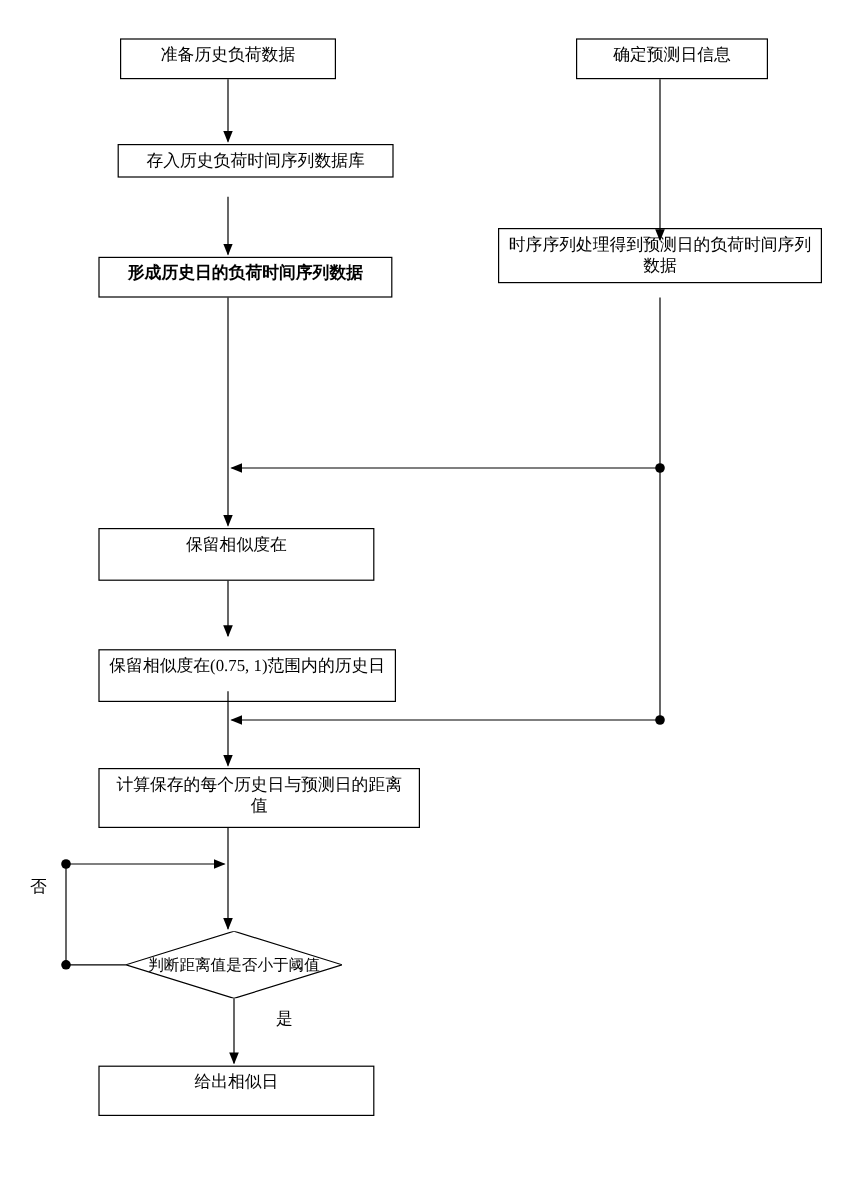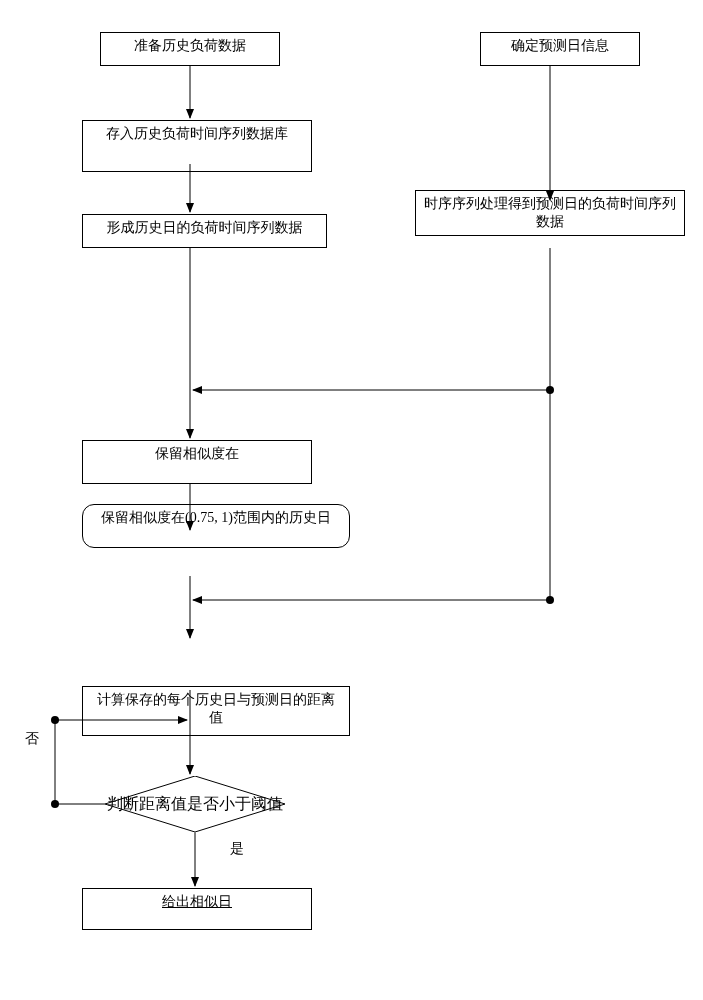--- a/index.html
+++ b/index.html
@@ -34,21 +34,21 @@
       justify-content: center;
     }
     .diamond-shape {
       position: absolute;
       width: 100%;
       height: 100%;
     }
     .diamond-text {
       position: relative;
       z-index: 1;
-      font-size: 16px;
+      font-size: 13px;
     }
     svg.arrows {
       position: absolute;
       top: 0;
       left: 0;
       width: 703px;
       height: 1000px;
       pointer-events: none;
     }
     .label {
@@ -56,48 +56,48 @@
       font-size: 14px;
     }
   </style>
 </head>
 <body>
 
 <div class="box" style="left:100px; top:32px; width:180px; height:34px;">
   <span>准备历史负荷数据</span>
 </div>
 
-<div class="box" style="left:82px; top:120px; width:230px; height:52px;">
+<div class="box" style="left:98px; top:120px; width:230px; height:28px;">
   <span>存入历史负荷时间序列数据库</span>
 </div>
 
-<div class="box" style="left:82px; top:214px; width:245px; height:34px;">
+<div class="box" style="left:82px; top:214px; width:245px; height:34px;font-weight:bold;">
   <span>形成历史日的负荷时间序列数据</span>
 </div>
 
 <div class="box" style="left:82px; top:440px; width:230px; height:44px;">
   <span>保留相似度在</span>
 </div>
 
-<div class="box" style="left:82px; top:504px; width:268px; height:44px;border-radius:12px;">
+<div class="box" style="left:82px; top:541px; width:248px; height:44px;">
   <span>保留相似度在(0.75, 1)范围内的历史日</span>
 </div>
 
-<div class="box" style="left:82px; top:640px; width:268px; height:50px;margin-top:46px;">
+<div class="box" style="left:82px; top:640px; width:268px; height:50px;">
   <span>计算保存的每个历史日与预测日的距离值</span>
 </div>
 
 <div class="diamond" style="left:105px; top:776px;">
   <svg class="diamond-shape" viewBox="0 0 180 56">
     <polygon points="90,0 180,28 90,56 0,28" fill="#fff" stroke="#000" stroke-width="1"></polygon>
   </svg>
   <span class="diamond-text">判断距离值是否小于阈值</span>
 </div>
 
-<div class="box" style="left:82px; top:888px; width:230px; height:42px;text-decoration:underline;">
+<div class="box" style="left:82px; top:888px; width:230px; height:42px;">
   <span>给出相似日</span>
 </div>
 
 <div class="box" style="left:480px; top:32px; width:160px; height:34px;">
   <span>确定预测日信息</span>
 </div>
 
 <div class="box" style="left:415px; top:190px; width:270px; height:46px;">
   <span>时序序列处理得到预测日的负荷时间序列数据</span>
 </div>

